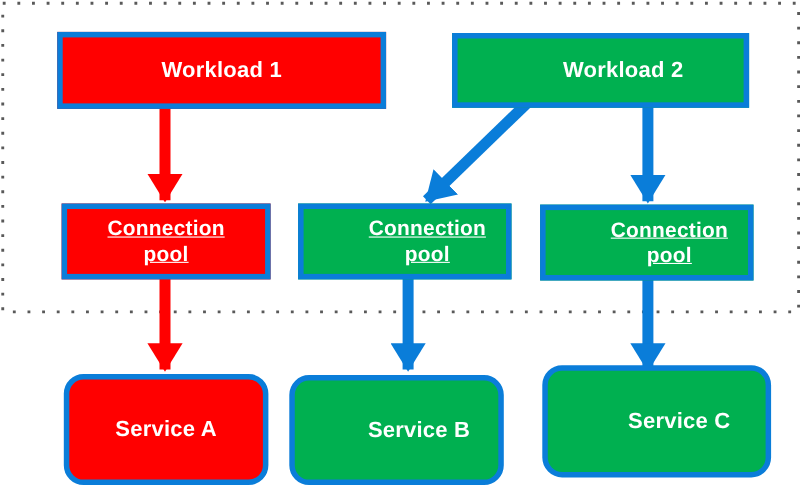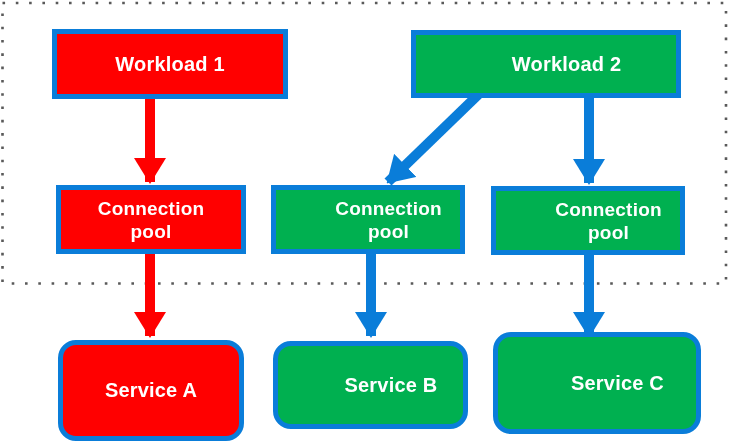--- a/index.html
+++ b/index.html
@@ -47,29 +47,29 @@
     text-align: center;
     z-index: 1;
     color: var(--label, #ffffff);
     font-weight: 700;
     letter-spacing: 0.2px;
     border: 5px solid var(--blue, #0a7dd9);
   }
   .fill-node-red   { background: var(--red, #ff0000); }
   .fill-node-green { background: var(--green, #00b050); padding-left: 41px; }
   .workload { font-size: 20px; }
-  .pool     { font-size: 19px; line-height: 23px; }
+  .pool     { font-size: 19px; line-height: 23px; text-decoration: underline; }
   .service  { font-size: 20px; border-radius: 18px; }
-  .node-workload-1 { left: 52px;  top: 29px;  width: 236px; height: 70px; }
+  .node-workload-1 { left: 52px;  top: 29px;  width: 299px; height: 70px; }
   .node-workload-2 { left: 411px; top: 30px;  width: 270px; height: 68px; }
   .node-pool-a     { left: 56px;  top: 185px; width: 190px; height: 69px; }
   .node-pool-b     { left: 271px; top: 185px; width: 194px; height: 69px; }
   .node-pool-c     { left: 491px; top: 186px; width: 194px; height: 69px; }
   .node-service-a  { left: 58px;  top: 340px; width: 186px; height: 101px; }
-  .node-service-b  { left: 273px; top: 341px; width: 195px; height: 88px; }
+  .node-service-b  { left: 263px; top: 341px; width: 195px; height: 100px; }
   .node-service-c  { left: 493px; top: 332px; width: 208px; height: 102px; }
   .pool-line { display: block; }
 </style>
 </head>
 <body>
 
 <div class="canvas">
 
   <svg class="overlay" width="729" height="443" viewBox="0 0 729 443" xmlns="http://www.w3.org/2000/svg">
     <defs>

